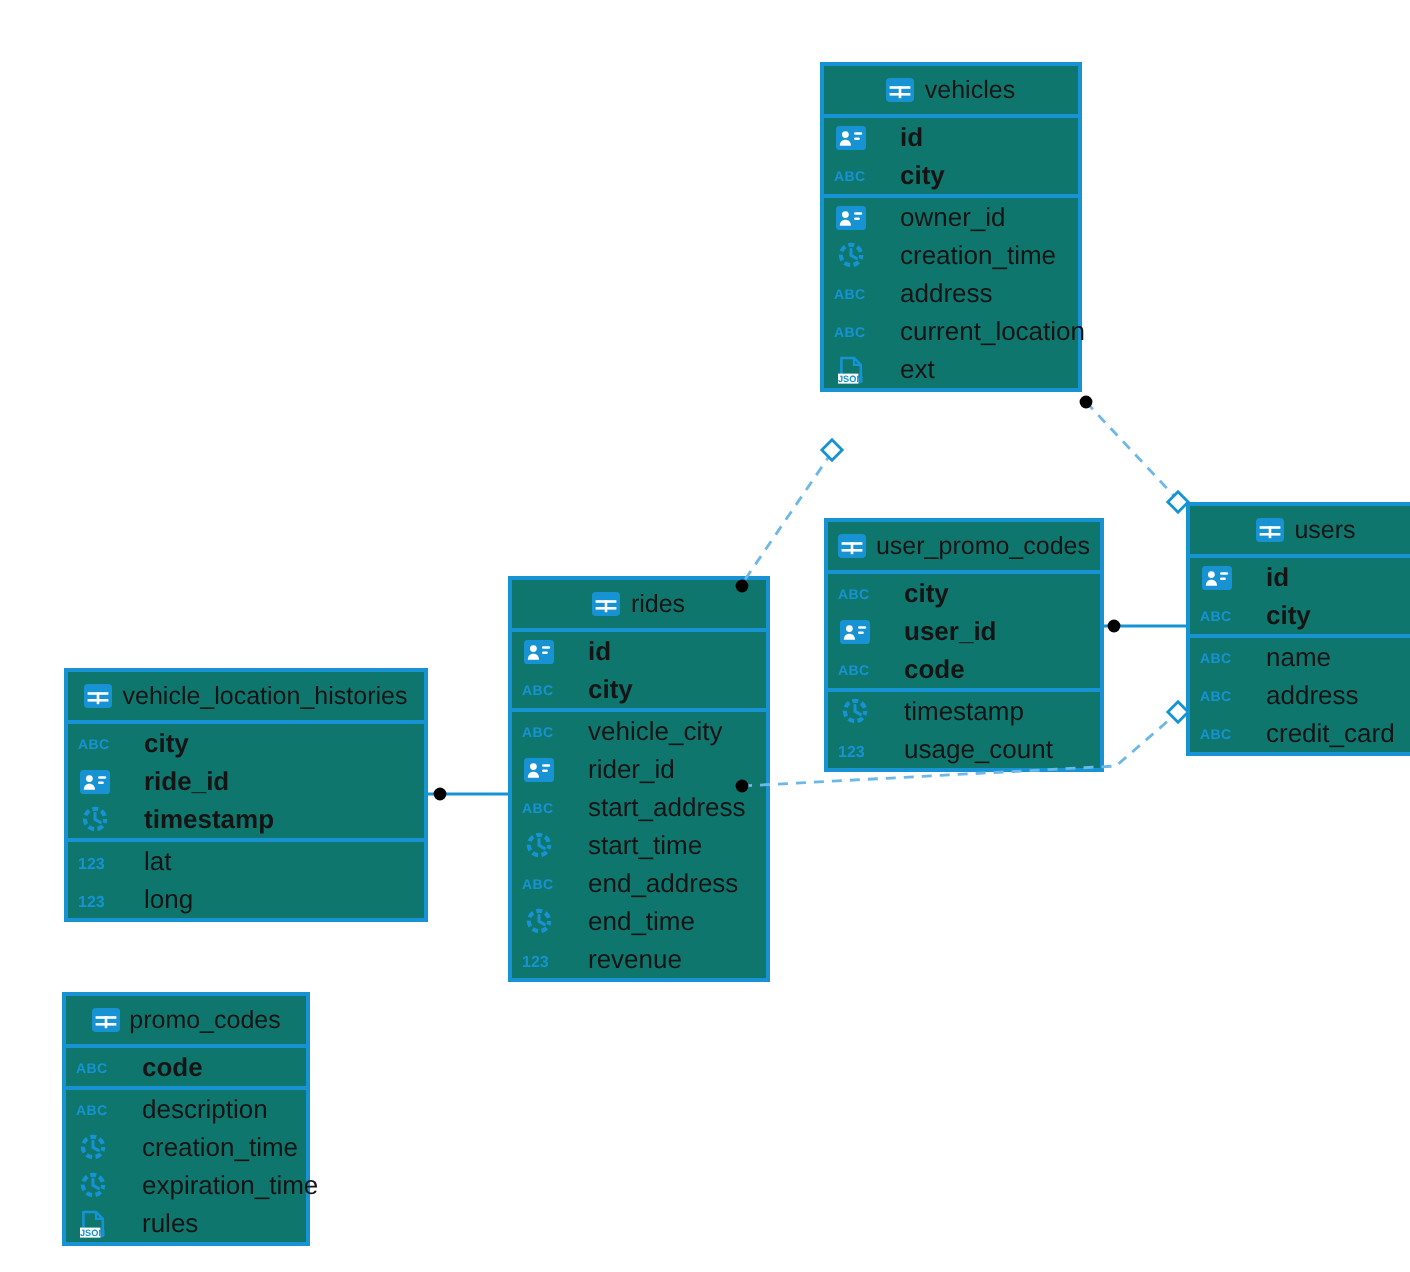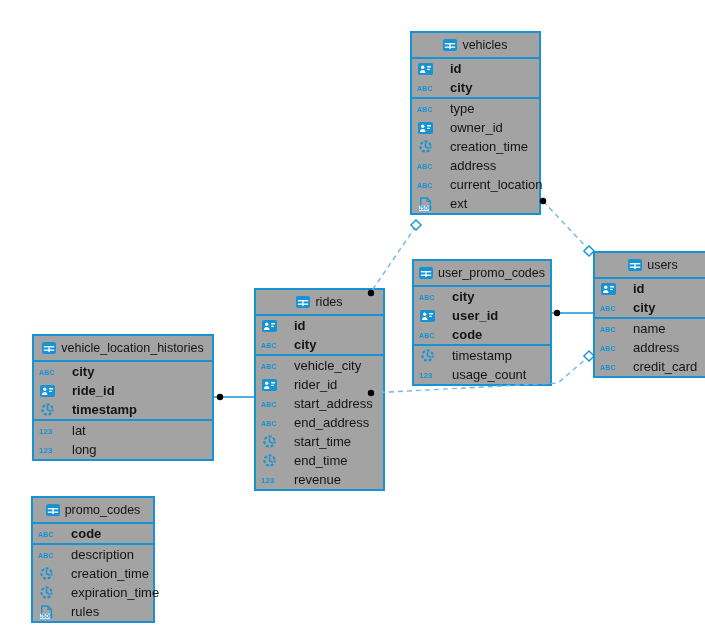--- a/index.html
+++ b/index.html
@@ -7,21 +7,21 @@
     position:relative;
     width:705px;height:636px;
     background:#ffffff;
     font-family:"Liberation Sans", sans-serif;
     overflow:hidden;
   }
   #conn-layer{position:absolute;left:0;top:0;width:705px;height:636px;pointer-events:none;}
   .entity{
     position:absolute;
     box-sizing:border-box;
-    background:#a3a3a3;
+    background:#0f766e;
     border:2px solid var(--accent);
     z-index:2;
   }
   .e-header{
     height:24px;
     display:flex;align-items:center;justify-content:center;
     gap:5px;
     border-bottom:2px solid var(--accent);
     font-size:12.5px;
     font-weight:500;
@@ -96,28 +96,20 @@
             <svg width="18" height="9" viewBox="0 0 18 9">
               <text x="0" y="7.6" font-family="Liberation Sans, sans-serif" font-size="7" font-weight="700" fill="#1793d4" letter-spacing="0.2">ABC</text>
             </svg>
           </span>
           <span class="f-label">city</span>
         </div>
       </div>
       <div class="e-fields">
         <div class="f-row">
           <span class="f-icon">
-            <svg width="18" height="9" viewBox="0 0 18 9">
-              <text x="0" y="7.6" font-family="Liberation Sans, sans-serif" font-size="7" font-weight="700" fill="#1793d4" letter-spacing="0.2">ABC</text>
-            </svg>
-          </span>
-          <span class="f-label">type</span>
-        </div>
-        <div class="f-row">
-          <span class="f-icon">
             <svg width="15" height="12" viewBox="0 0 15 12">
               <rect width="15" height="12" rx="1.8" fill="#1793d4"></rect>
               <circle cx="4.7" cy="4.3" r="1.7" fill="#fff"></circle>
               <path d="M1.9 9.9 C1.9 7.9 3.2 6.9 4.7 6.9 C6.2 6.9 7.5 7.9 7.5 9.9 Z" fill="#fff"></path>
               <rect x="9" y="3.1" width="4.1" height="1.3" rx="0.6" fill="#fff"></rect>
               <rect x="9" y="5.7" width="2.9" height="1.3" rx="0.6" fill="#fff"></rect>
             </svg>
           </span>
           <span class="f-label">owner_id</span>
         </div>
@@ -340,34 +332,34 @@
         <div class="f-row">
           <span class="f-icon">
             <svg width="18" height="9" viewBox="0 0 18 9">
               <text x="0" y="7.6" font-family="Liberation Sans, sans-serif" font-size="7" font-weight="700" fill="#1793d4" letter-spacing="0.2">ABC</text>
             </svg>
           </span>
           <span class="f-label">start_address</span>
         </div>
         <div class="f-row">
           <span class="f-icon">
+            <svg width="13" height="13" viewBox="0 0 13 13">
+              <circle cx="6.5" cy="6.5" r="5.1" fill="none" stroke="#1793d4" stroke-width="2.1" stroke-dasharray="3 1.7" stroke-dashoffset="1"></circle>
+              <path d="M6.5 3.6 L6.5 6.7 L9.2 8.2" fill="none" stroke="#1793d4" stroke-width="1.5" stroke-linecap="round"></path>
+            </svg>
+          </span>
+          <span class="f-label">start_time</span>
+        </div>
+        <div class="f-row">
+          <span class="f-icon">
             <svg width="18" height="9" viewBox="0 0 18 9">
               <text x="0" y="7.6" font-family="Liberation Sans, sans-serif" font-size="7" font-weight="700" fill="#1793d4" letter-spacing="0.2">ABC</text>
             </svg>
           </span>
           <span class="f-label">end_address</span>
-        </div>
-        <div class="f-row">
-          <span class="f-icon">
-            <svg width="13" height="13" viewBox="0 0 13 13">
-              <circle cx="6.5" cy="6.5" r="5.1" fill="none" stroke="#1793d4" stroke-width="2.1" stroke-dasharray="3 1.7" stroke-dashoffset="1"></circle>
-              <path d="M6.5 3.6 L6.5 6.7 L9.2 8.2" fill="none" stroke="#1793d4" stroke-width="1.5" stroke-linecap="round"></path>
-            </svg>
-          </span>
-          <span class="f-label">start_time</span>
         </div>
         <div class="f-row">
           <span class="f-icon">
             <svg width="13" height="13" viewBox="0 0 13 13">
               <circle cx="6.5" cy="6.5" r="5.1" fill="none" stroke="#1793d4" stroke-width="2.1" stroke-dasharray="3 1.7" stroke-dashoffset="1"></circle>
               <path d="M6.5 3.6 L6.5 6.7 L9.2 8.2" fill="none" stroke="#1793d4" stroke-width="1.5" stroke-linecap="round"></path>
             </svg>
           </span>
           <span class="f-label">end_time</span>
         </div>

